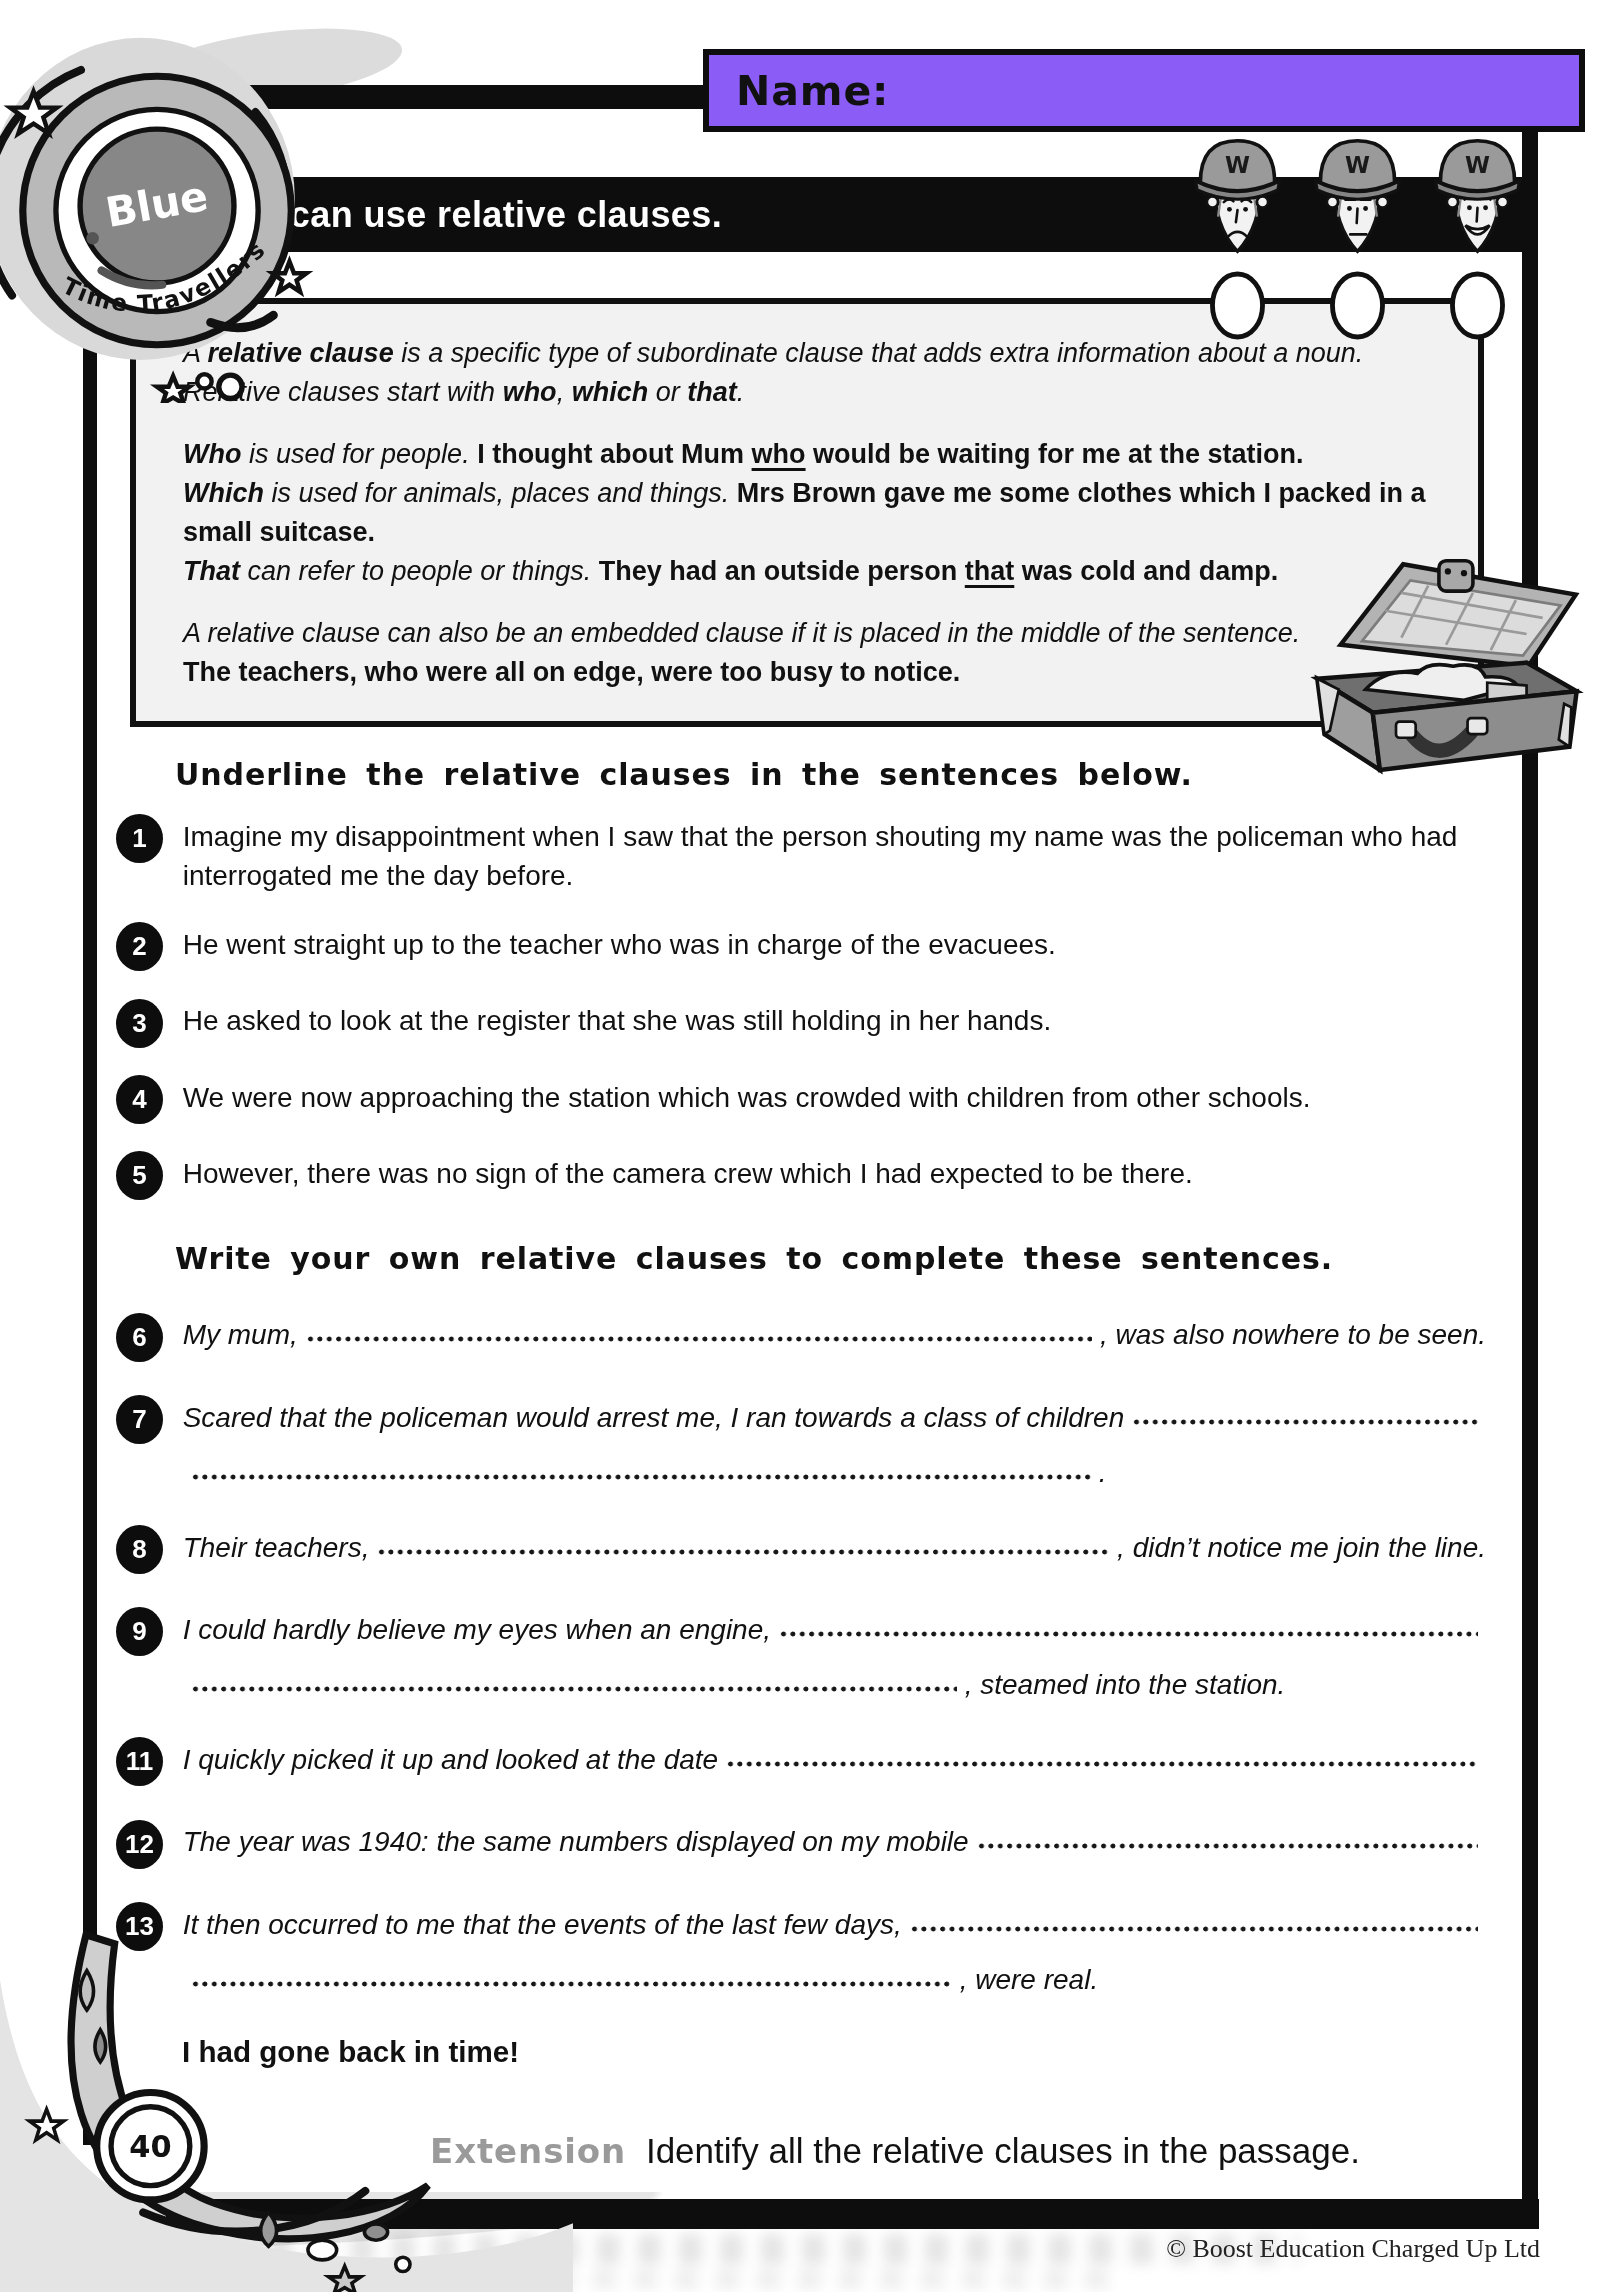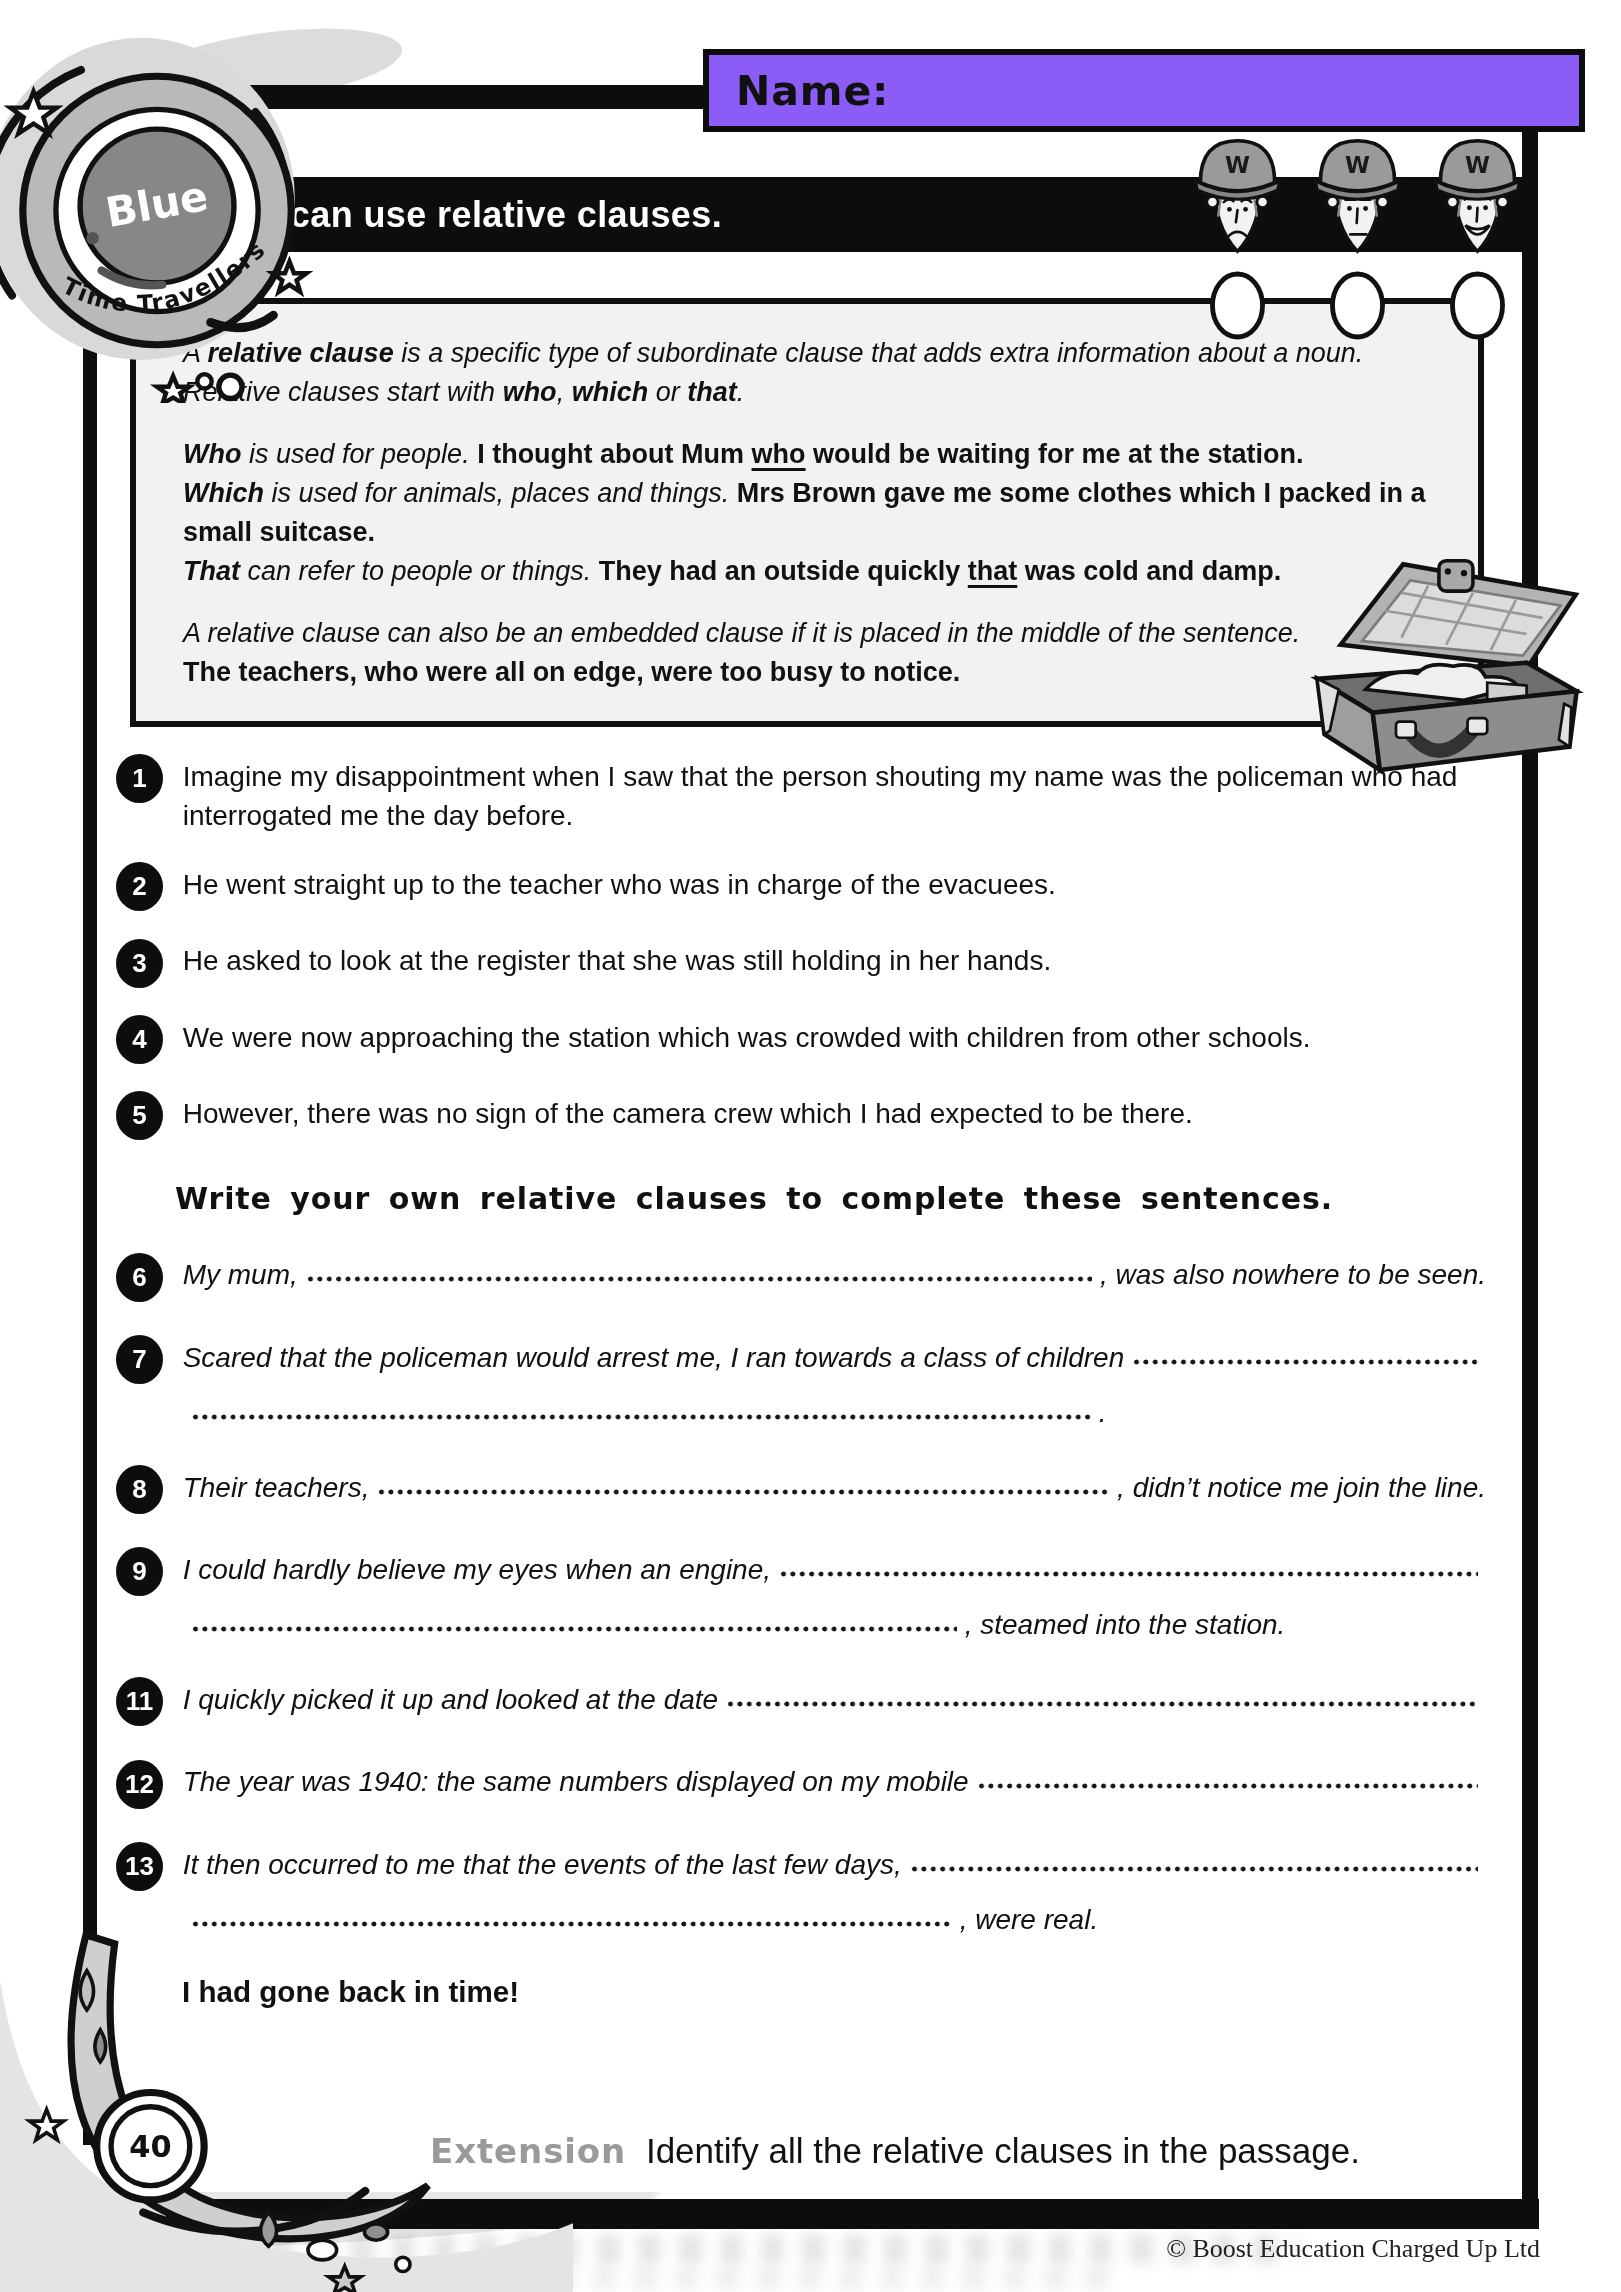--- a/index.html
+++ b/index.html
@@ -166,21 +166,21 @@
     </div>
 
   <div class="info-box" id="info-paragraphs">
       <div class="para">
         <div class="iline"><span class="i">A </span><span class="b i">relative clause</span><span class="i"> is a specific type of subordinate clause that adds extra information about a noun.</span></div>
         <div class="iline"><span class="i">Relative clauses start with </span><span class="b i">who</span><span class="i">, </span><span class="b i">which</span><span class="i"> or </span><span class="b i">that</span><span class="i">.</span></div>
       </div>
       <div class="para">
         <div class="iline"><span class="b i">Who</span><span class="i"> is used for people.  </span><span class="b">I thought about Mum </span><span class="b u">who</span><span class="b"> would be waiting for me at the station.</span></div>
         <div class="iline"><span class="b i">Which</span><span class="i"> is used for animals, places and things. </span><span class="b">Mrs Brown gave me some clothes which I packed in a small suitcase.</span></div>
-        <div class="iline"><span class="b i">That</span><span class="i"> can refer to people or things.  </span><span class="b">They had an outside quickly </span><span class="b u">that</span><span class="b"> was cold and damp.</span></div>
+        <div class="iline"><span class="b i">That</span><span class="i"> can refer to people or things.  </span><span class="b">They had an outside person </span><span class="b u">that</span><span class="b"> was cold and damp.</span></div>
       </div>
       <div class="para">
         <div class="iline"><span class="i">A relative clause can also be an embedded clause if it is placed in the middle of the sentence.</span></div>
         <div class="iline"><span class="b">The teachers, who were all on edge, were too busy to notice.</span></div>
       </div>
     </div>
 
   <svg class="suitcase" viewBox="0 0 350 252">
     <polygon points="42,100 112,10 305,44 252,124" fill="#b3b3b3" stroke="#111" stroke-width="5"></polygon>
     <polygon points="66,96 120,28 288,56 246,112" fill="#dcdcdc" stroke="#7c7c7c" stroke-width="3"></polygon>
@@ -200,20 +200,21 @@
     <polygon points="16,138 78,176 86,240 24,200" fill="#9e9e9e" stroke="#111" stroke-width="5"></polygon>
     <polygon points="78,176 306,152 298,214 86,240" fill="#8d8d8d" stroke="#111" stroke-width="5"></polygon>
     <path d="M118,196 Q150,240 188,198" fill="none" stroke="#333" stroke-width="16" stroke-linecap="round"></path>
     <rect x="104" y="186" width="22" height="18" rx="4" fill="#e8e8e8" stroke="#111" stroke-width="3"></rect>
     <rect x="184" y="182" width="22" height="18" rx="4" fill="#e8e8e8" stroke="#111" stroke-width="3"></rect>
     <polygon points="16,138 40,150 30,196 24,200" fill="#e0e0e0" stroke="#111" stroke-width="3"></polygon>
     <polygon points="286,206 298,214 300,170 292,166" fill="#e0e0e0" stroke="#111" stroke-width="3"></polygon>
   </svg>
 
   <div class="body-area">
+    <div class="h-comic">Underline the relative clauses in the sentences below.</div>
     <div id="underline-list">
         <div class="item">
           <span class="badge">1</span>
           <div class="itext">Imagine my disappointment when I saw that the person shouting my name was the policeman who had interrogated me the day before.</div>
         </div>
         <div class="item">
           <span class="badge">2</span>
           <div class="itext">He went straight up to the teacher who was in charge of the evacuees.</div>
         </div>
         <div class="item">

